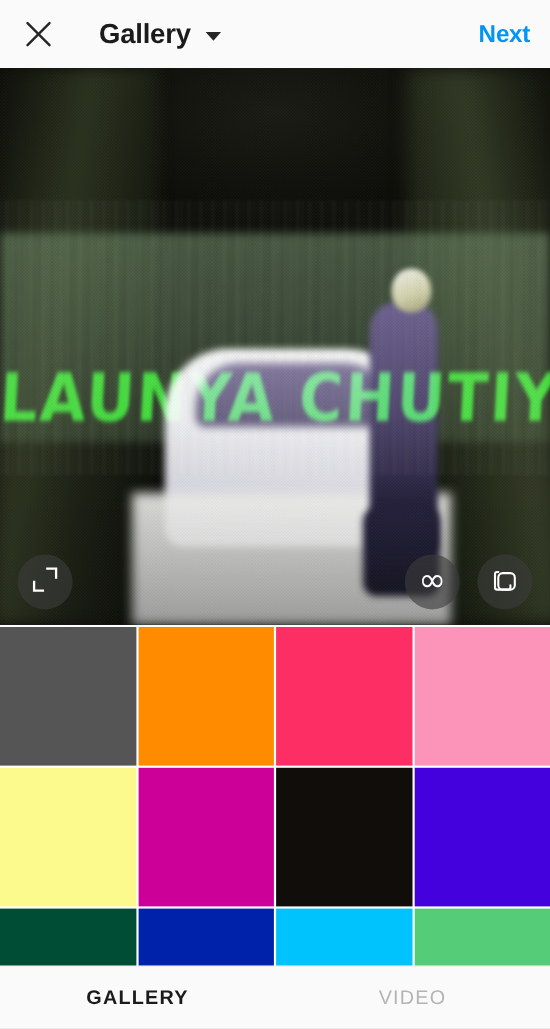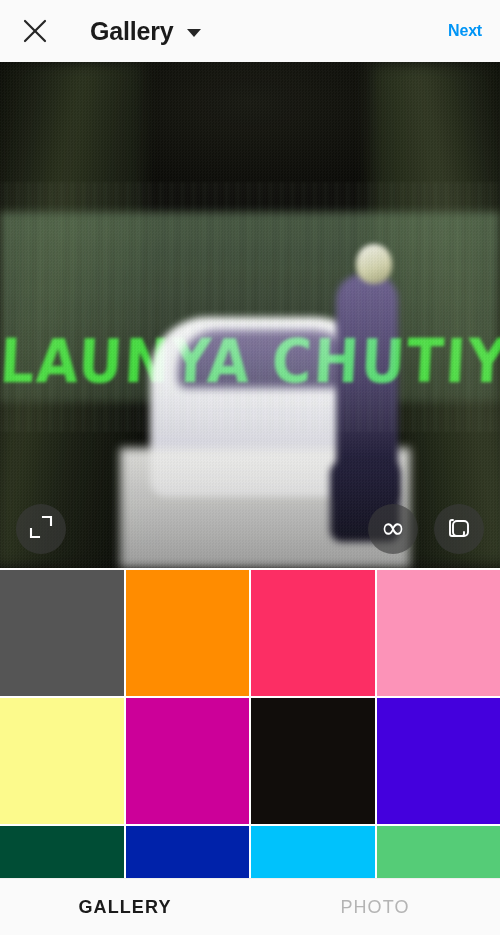--- a/index.html
+++ b/index.html
@@ -35,21 +35,21 @@
   }
   .caret {
     width:0; height:0;
     border-left:7px solid transparent;
     border-right:7px solid transparent;
     border-top:8px solid #262626;
     margin-top:3px;
   }
   .next-btn {
     margin-left:auto;
-    font-size:16px; font-weight:bold;
+    font-size:22px; font-weight:bold;
     color:#0095F6; letter-spacing:-0.2px;
     cursor:pointer;
   }
 
   
   .preview {
     flex:0 0 506px;
     position:relative;
     overflow:hidden;
     background:#0a0a08;
@@ -269,16 +269,16 @@
       <div class="tile" style="background: rgb(17, 13, 11);"></div>
       <div class="tile" style="background: rgb(68, 0, 221);"></div>
       <div class="tile" style="background: rgb(0, 77, 53);"></div>
       <div class="tile" style="background: rgb(0, 34, 170);"></div>
       <div class="tile" style="background: rgb(0, 194, 252);"></div>
       <div class="tile" style="background: rgb(85, 204, 119);"></div>
     </div>
 
   <div class="tabbar">
       <div class="tab active">GALLERY</div>
-      <div class="tab">PHOTO</div>
+      <div class="tab">VIDEO</div>
     </div>
 
 </div>
 
 </body></html>

